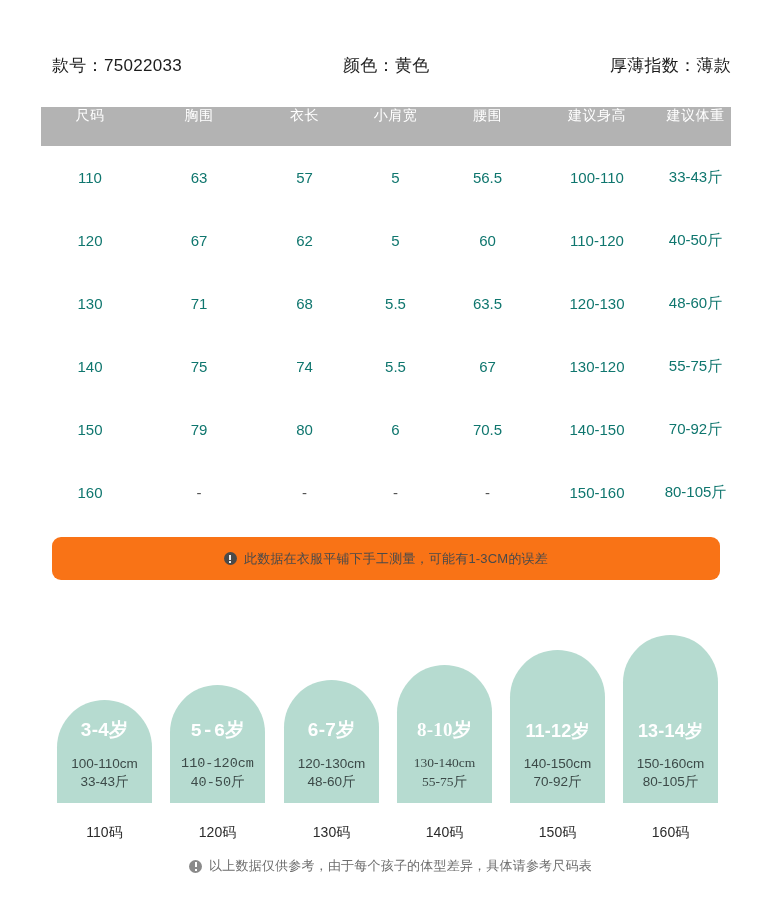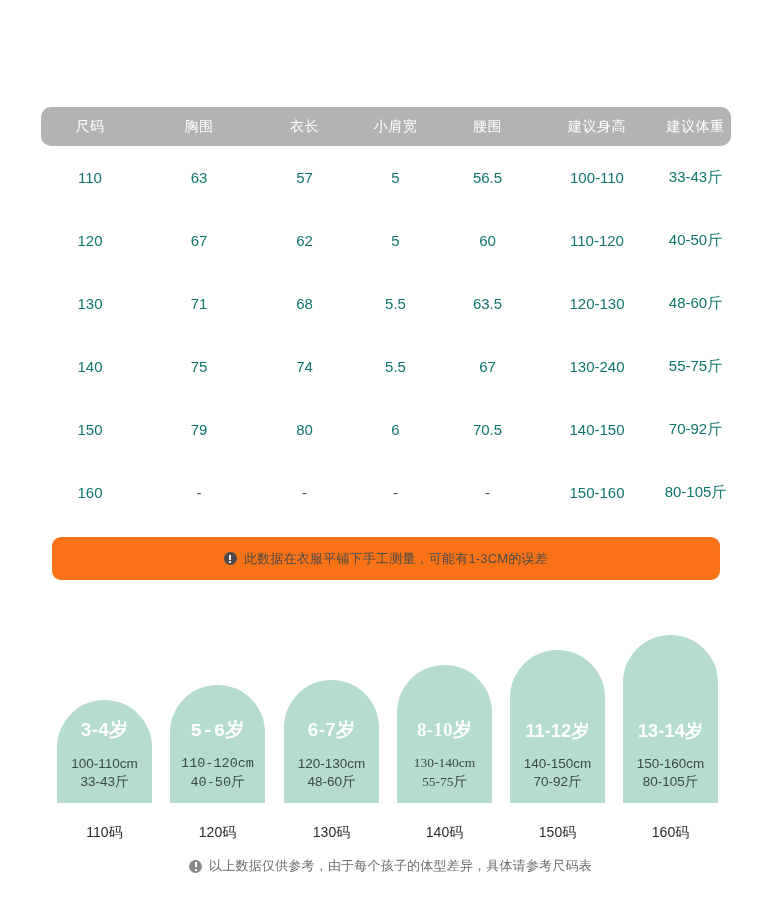--- a/index.html
+++ b/index.html
@@ -39,23 +39,23 @@
   
   #size-table {
     position: absolute;
     left: 41px; top: 107px;
     width: 690px;
   }
   #table-header {
     position: relative;
     height: 39px;
     background: #b3b3b3;
-    border-radius: 10px;
-    display: flex;
-    align-items: center;
+    border-radius: 0;
+    display: flex;
+    align-items: flex-start;
   }
   #table-header .th {
     font-size: 14px;
     color: #ffffff;
     text-align: center;
     white-space: nowrap;
     letter-spacing: .5px;
   }
   .tbody { position: relative; }
   .trow {
@@ -200,20 +200,25 @@
   }
   #footer-note .excl-icon { background: #8a8a8a; }
   #footer-note .excl-icon::before,
   #footer-note .excl-icon::after { background: #ffffff; }
 </style>
 </head>
 <body>
 
 <div id="page">
 
+  <div id="info-row">
+    <div class="info-item" id="info-style">款号：75022033</div>
+    <div class="info-item" id="info-color">颜色：黄色</div>
+    <div class="info-item" id="info-thick">厚薄指数：薄款</div>
+  </div>
 
   <div id="size-table">
     <div id="table-header">
         <div class="th c0">尺码</div>
         <div class="th c1">胸围</div>
         <div class="th c2">衣长</div>
         <div class="th c3">小肩宽</div>
         <div class="th c4">腰围</div>
         <div class="th c5">建议身高</div>
         <div class="th c6">建议体重</div>
@@ -245,21 +250,21 @@
           <div class="td c4">63.5</div>
           <div class="td c5">120-130</div>
           <div class="td c6">48-60斤</div>
         </div>
         <div class="trow">
           <div class="td c0">140</div>
           <div class="td c1">75</div>
           <div class="td c2">74</div>
           <div class="td c3">5.5</div>
           <div class="td c4">67</div>
-          <div class="td c5">130-240</div>
+          <div class="td c5">130-120</div>
           <div class="td c6">55-75斤</div>
         </div>
         <div class="trow">
           <div class="td c0">150</div>
           <div class="td c1">79</div>
           <div class="td c2">80</div>
           <div class="td c3">6</div>
           <div class="td c4">70.5</div>
           <div class="td c5">140-150</div>
           <div class="td c6">70-92斤</div>

